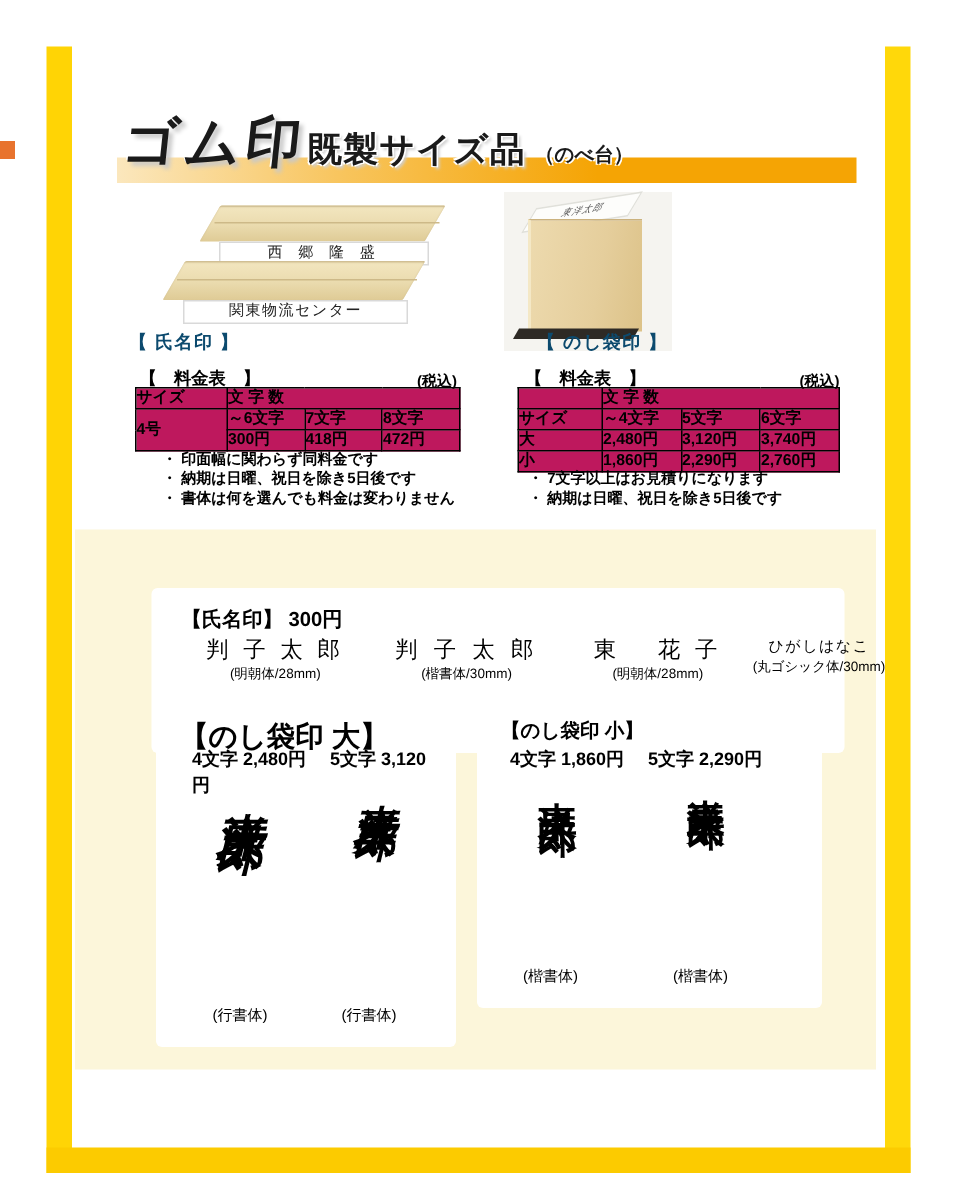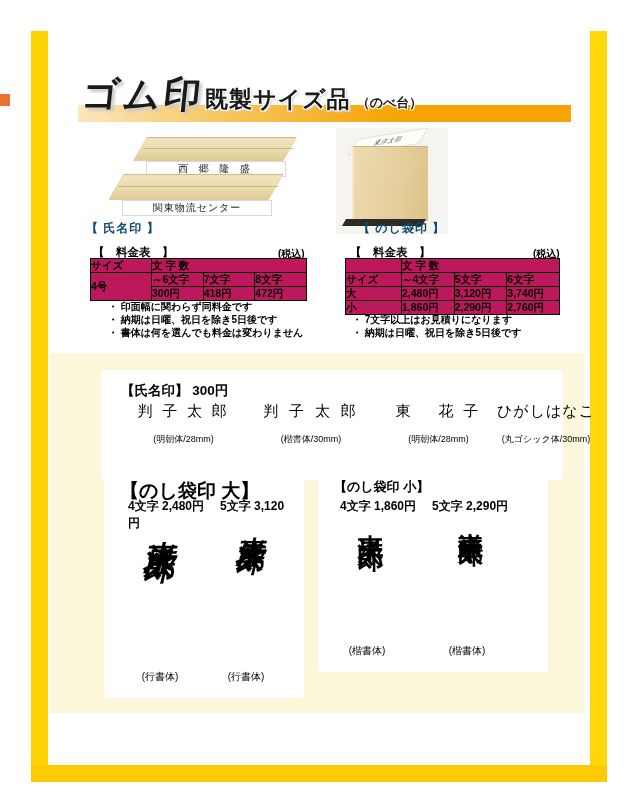--- a/index.html
+++ b/index.html
@@ -67,22 +67,22 @@
   
   .cream{left:50px;top:353px;width:534px;height:360px;background:#FCF6DA;}
   .sample-box{background:#ffffff;border-radius:4px;}
   .box-title{font-size:13.5px;font-weight:bold;color:#000;}
   .price-line{font-size:12px;font-weight:bold;color:#000;}
   .price-line span{margin-right:16px;}
 
   .sample-item{position:absolute;text-align:center;}
   .sample-name-serif{font-family:"Liberation Serif","DejaVu Serif",serif;font-size:15px;color:#000;letter-spacing:3px;white-space:nowrap;}
   .sample-name-kaisho{font-family:"DejaVu Serif","Liberation Serif",serif;font-size:15px;color:#000;letter-spacing:3px;white-space:nowrap;}
-  .sample-name-maru{font-family:Liberation Sans, sans-serif;font-size:15px;color:#000;letter-spacing:1px;white-space:nowrap;}
-  .sample-caption{font-size:9px;color:#000;margin-top:12px;white-space:nowrap;}
+  .sample-name-maru{font-family:Liberation Sans, sans-serif;font-size:10px;color:#000;letter-spacing:1px;white-space:nowrap;}
+  .sample-caption{font-size:9px;color:#000;margin-top:0;white-space:nowrap;}
 
   .vname{position:absolute;writing-mode:vertical-rl;text-orientation:upright;
     font-family:"DejaVu Serif","Liberation Serif",serif;font-weight:bold;color:#000;white-space:nowrap;}
   .gyosho{font-style:italic;}
   .vcaption{position:absolute;font-size:10px;color:#000;text-align:center;}
 </style>
 </head>
 <body>
 
 <div class="abs frame-left"></div>
@@ -173,21 +173,21 @@
 </tbody>
   </table>
 
 <div class="abs notes" style="left:352px;top:314px;">
   <div>・ 7文字以上はお見積りになります</div>
   <div>・ 納期は日曜、祝日を除き5日後です</div>
 </div>
 
 <div class="abs cream"></div>
 
-<div class="abs sample-box" style="left:101px;top:370px;width:462px;height:110px;">
+<div class="abs sample-box" style="left:101px;top:392px;width:462px;height:110px;">
   <div class="abs box-title" style="left:20px;top:12px;">【氏名印】 300円</div>
 
   <div class="sample-item" style="left:30px;top:32px;width:105px;">
     <div class="sample-name-serif">判 子 太 郎</div>
     <div class="sample-caption">(明朝体/28mm)</div>
   </div>
   <div class="sample-item" style="left:155px;top:32px;width:110px;">
     <div class="sample-name-kaisho">判 子 太 郎</div>
     <div class="sample-caption">(楷書体/30mm)</div>
   </div>

